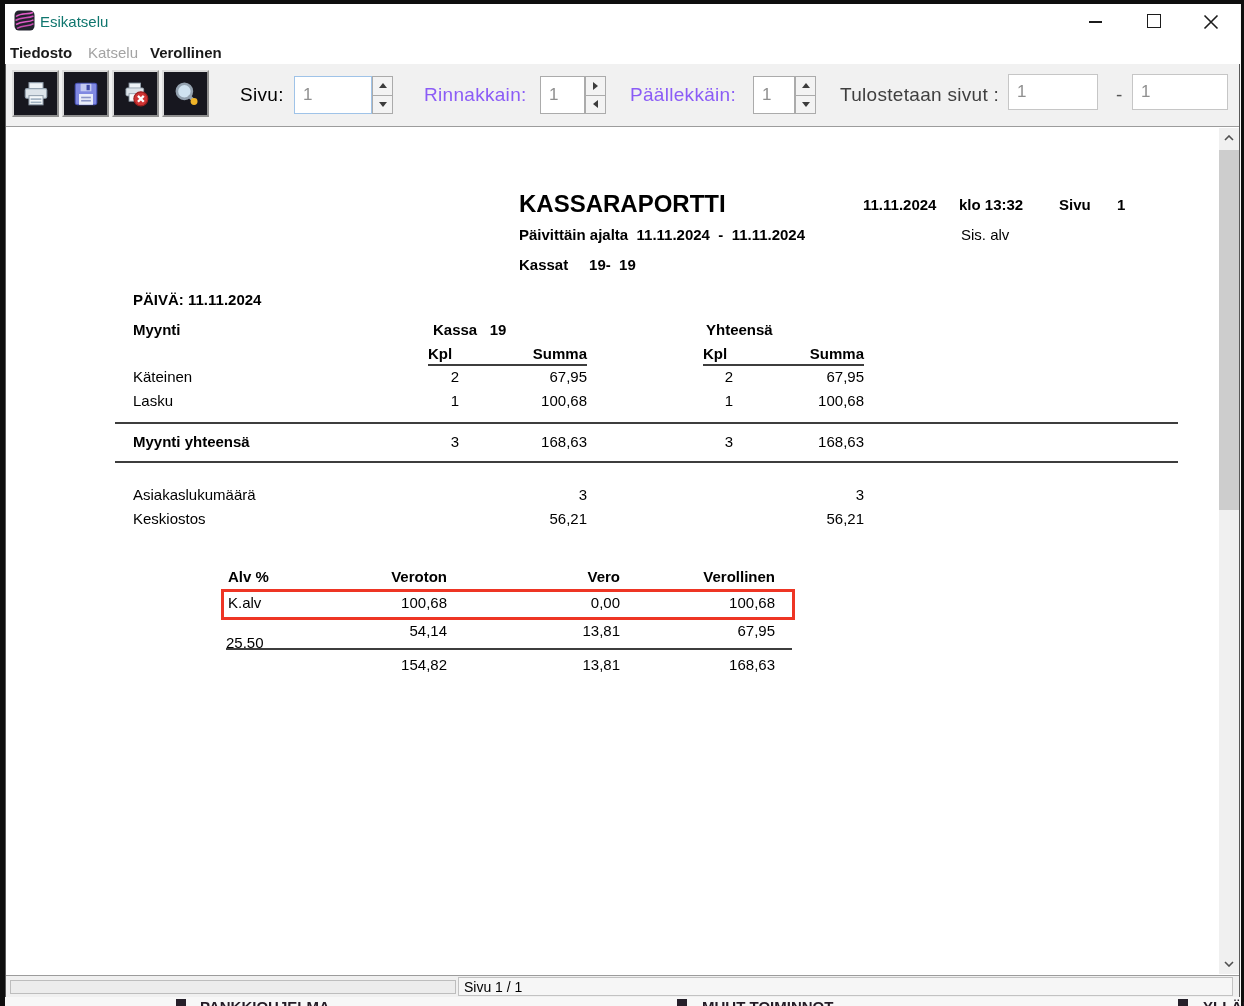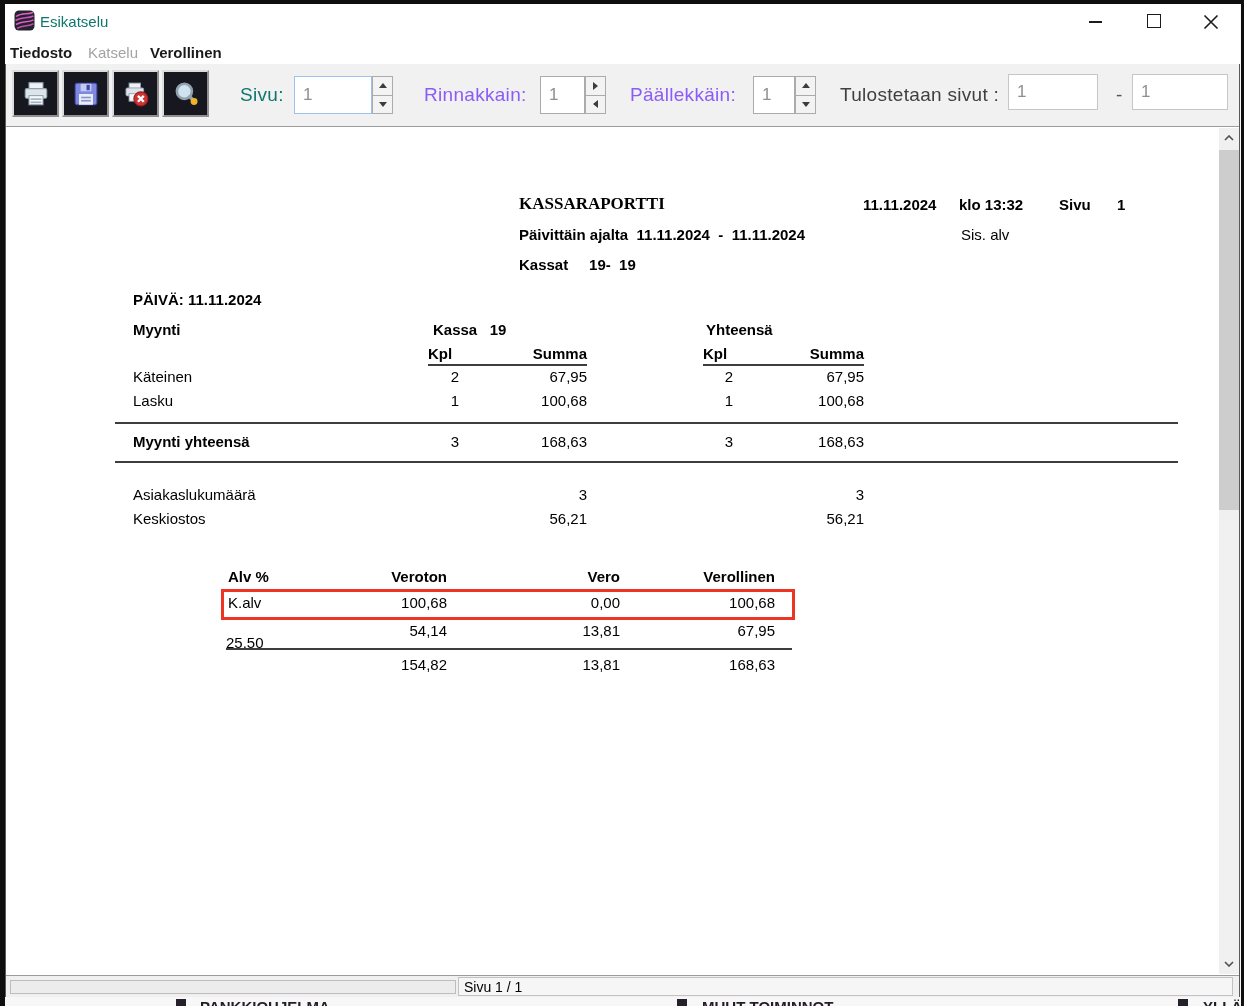--- a/index.html
+++ b/index.html
@@ -21,21 +21,21 @@
   .menubar { left:5px; top:38px; width:1235px; height:26px; background:#fff; }
   .menu-item { top:44px; font-size:15px; font-weight:600; color:#1a1a1a; }
   .menu-item.disabled { color:#a3a3a3; font-weight:400; }
   
   .toolbar { left:6px; top:64px; width:1233px; height:63px; background:#f1f1f1; border-bottom:1px solid #9c9c9c; }
   .tbtn {
     top:70px; width:47px; height:47px; background:#17171f;
     border:2px solid; border-color:#dcdcdc #8f8f8f #8f8f8f #dcdcdc;
     display:flex; align-items:center; justify-content:center; cursor:pointer;
   }
-  .tlabel { top:84px; font-size:19px; color:#0f766e; letter-spacing:0.3px; }
+  .tlabel { top:84px; font-size:19px; color:#000000; letter-spacing:0.3px; }
   .tlabel.disabled { color:#8b5cf6; }
   .tinput {
     top:76px; height:38px; border:1px solid #ababab; background:#fff;
     font-family:"Liberation Sans",sans-serif; font-size:17px; color:#8f8f8f; padding-left:8px; outline:none;
   }
   .tinput.blue { border-color:#9fc3e8; }
   .tinput.flat { top:74px; height:36px; border-color:#c6c6c6; }
   .spinner { top:76px; width:21px; height:38px; display:flex; flex-direction:column; }
   .spinbtn { flex:1; background:#f3f3f3; border:1px solid #ababab; display:flex; align-items:center; justify-content:center; cursor:pointer; }
   .spinbtn + .spinbtn { border-top:none; }
@@ -168,21 +168,21 @@
     </div>
 </div>
 
 <div class="abs tlabel" style="left:840px;color:#3f3f3f;">Tulostetaan sivut :</div>
 <input class="abs tinput flat" style="left: 1008px; width: 90px;" value="1">
 <div class="abs tlabel" style="left:1116px;color:#555;">-</div>
 <input class="abs tinput flat" style="left: 1132px; width: 96px;" value="1">
 
 <div class="abs preview"></div>
 
-<div class="abs doc b" style="left:519px;top:195px;font-size:17px;font-family:Liberation Serif, serif;">KASSARAPORTTI</div>
+<div class="abs doc b" style="left:519px;top:195px;font-size:24px;">KASSARAPORTTI</div>
 <div class="abs doc b" style="left:836px;top:196px;margin-left:27px;">11.11.2024</div>
 <div class="abs doc b" style="left:959px;top:196px;">klo 13:32</div>
 <div class="abs doc b" style="left:1059px;top:196px;">Sivu</div>
 <div class="abs doc b" style="left:1117px;top:196px;">1</div>
 <div class="abs doc b" style="left:519px;top:226px;">Päivittäin ajalta  11.11.2024  -  11.11.2024</div>
 <div class="abs doc" style="left:961px;top:226px;">Sis. alv</div>
 <div class="abs doc b" style="left:519px;top:256px;">Kassat     19-  19</div>
 <div class="abs doc b" style="left:133px;top:291px;">PÄIVÄ: 11.11.2024</div>
 
 <div class="abs doc b" style="left:133px;top:321px;">Myynti</div>

